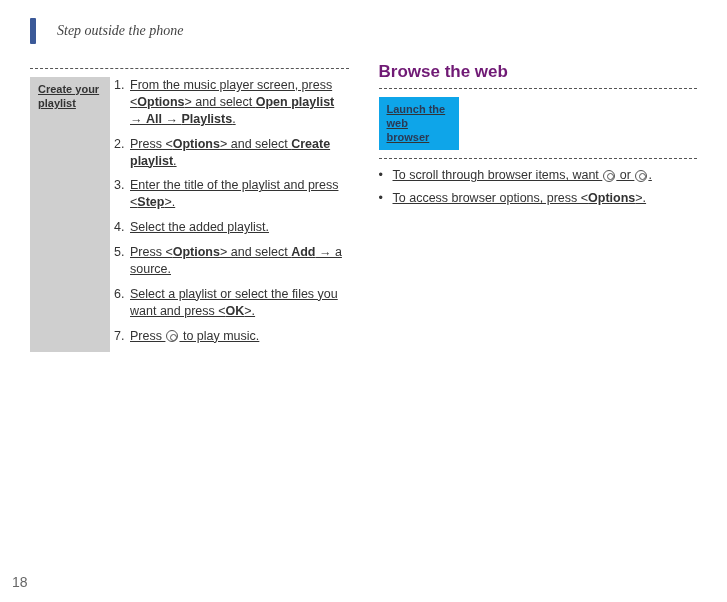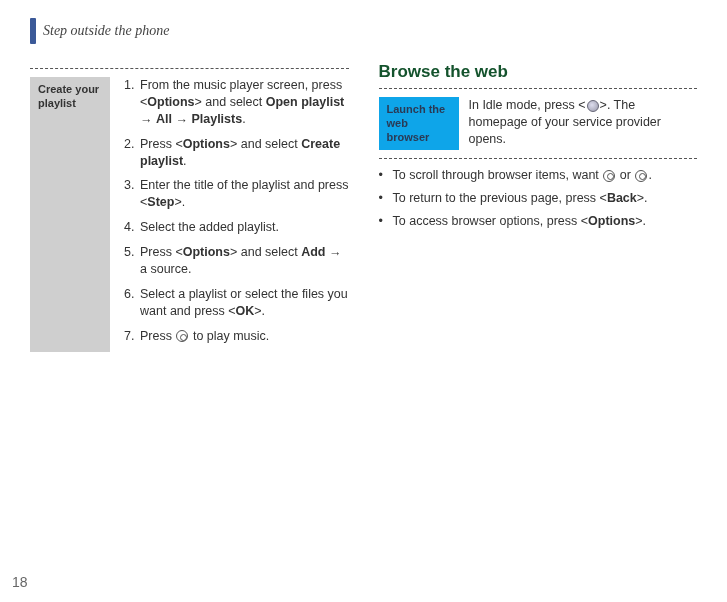--- a/index.html
+++ b/index.html
@@ -9,21 +9,21 @@
       font-family: Verdana, Geneva, sans-serif;
       font-size: 12px;
       color: #333;
       background: #fff;
       position: relative;
       padding: 18px 30px;
     }
     .header-line {
       display: flex;
       align-items: center;
-      gap: 7px;
+      gap: 21px;
       margin-bottom: 18px;
     }
     .blue-bar {
       width: 6px;
       height: 26px;
       background: #3b5998;
       border-radius: 1px;
     }
     .running-title {
       font-style: italic;
@@ -38,22 +38,22 @@
     .col {
       flex: 1 1 50%;
     }
     .dashed-divider {
       border: none;
       border-top: 1px dashed #555;
       margin: 6px 0 8px 0;
     }
     .section {
       display: flex;
-      gap: 10px;
       margin-bottom: 8px;
+      text-decoration: underline;
     }
     .sidehead {
       flex: 0 0 80px;
       padding: 6px 8px;
       font-size: 11px;
       font-weight: bold;
       line-height: 1.25;
     }
     .sidehead-gray {
       background: #cfcfcf;
@@ -85,21 +85,21 @@
       padding-left: 14px;
       margin-bottom: 6px;
     }
     ul.bullets li::before {
       content: "•";
       position: absolute;
       left: 0;
       top: 0;
     }
     .section-heading {
-      color: #14532d;
+      color: #701a75;
       font-size: 17px;
       font-weight: bold;
       margin-bottom: 2px;
       font-family: Verdana, sans-serif;
     }
     b { font-weight: bold; }
     .icon-placeholder {
       display: inline-block;
       vertical-align: middle;
       border-radius: 50%;
@@ -172,35 +172,29 @@
       </div>
     </div>
   </div>
 
   <div class="col">
     <div class="section-heading">Browse the web</div>
     <hr class="dashed-divider">
 
     <div class="section">
       <div class="sidehead sidehead-blue">Launch the web browser</div>
-      <div class="body-text">
-        <span>In Idle mode, press &lt;</span><span class="icon-placeholder globe"></span><span>&gt;. The homepage of your service provider opens.</span>
-      </div>
     </div>
 
     <hr class="dashed-divider">
 
     <div class="section">
       <div class="body-text">
         <ul class="bullets">
           <li>
             <span>To scroll through browser items, want </span><span class="icon-placeholder ring"></span><span> or </span><span class="icon-placeholder ring"></span><span>.</span>
-          </li>
-          <li>
-            <span>To return to the previous page, press &lt;</span><b>Back</b><span>&gt;.</span>
           </li>
           <li>
             <span>To access browser options, press &lt;</span><b>Options</b><span>&gt;.</span>
           </li>
         </ul>
       </div>
     </div>
   </div>
 </div>
 

